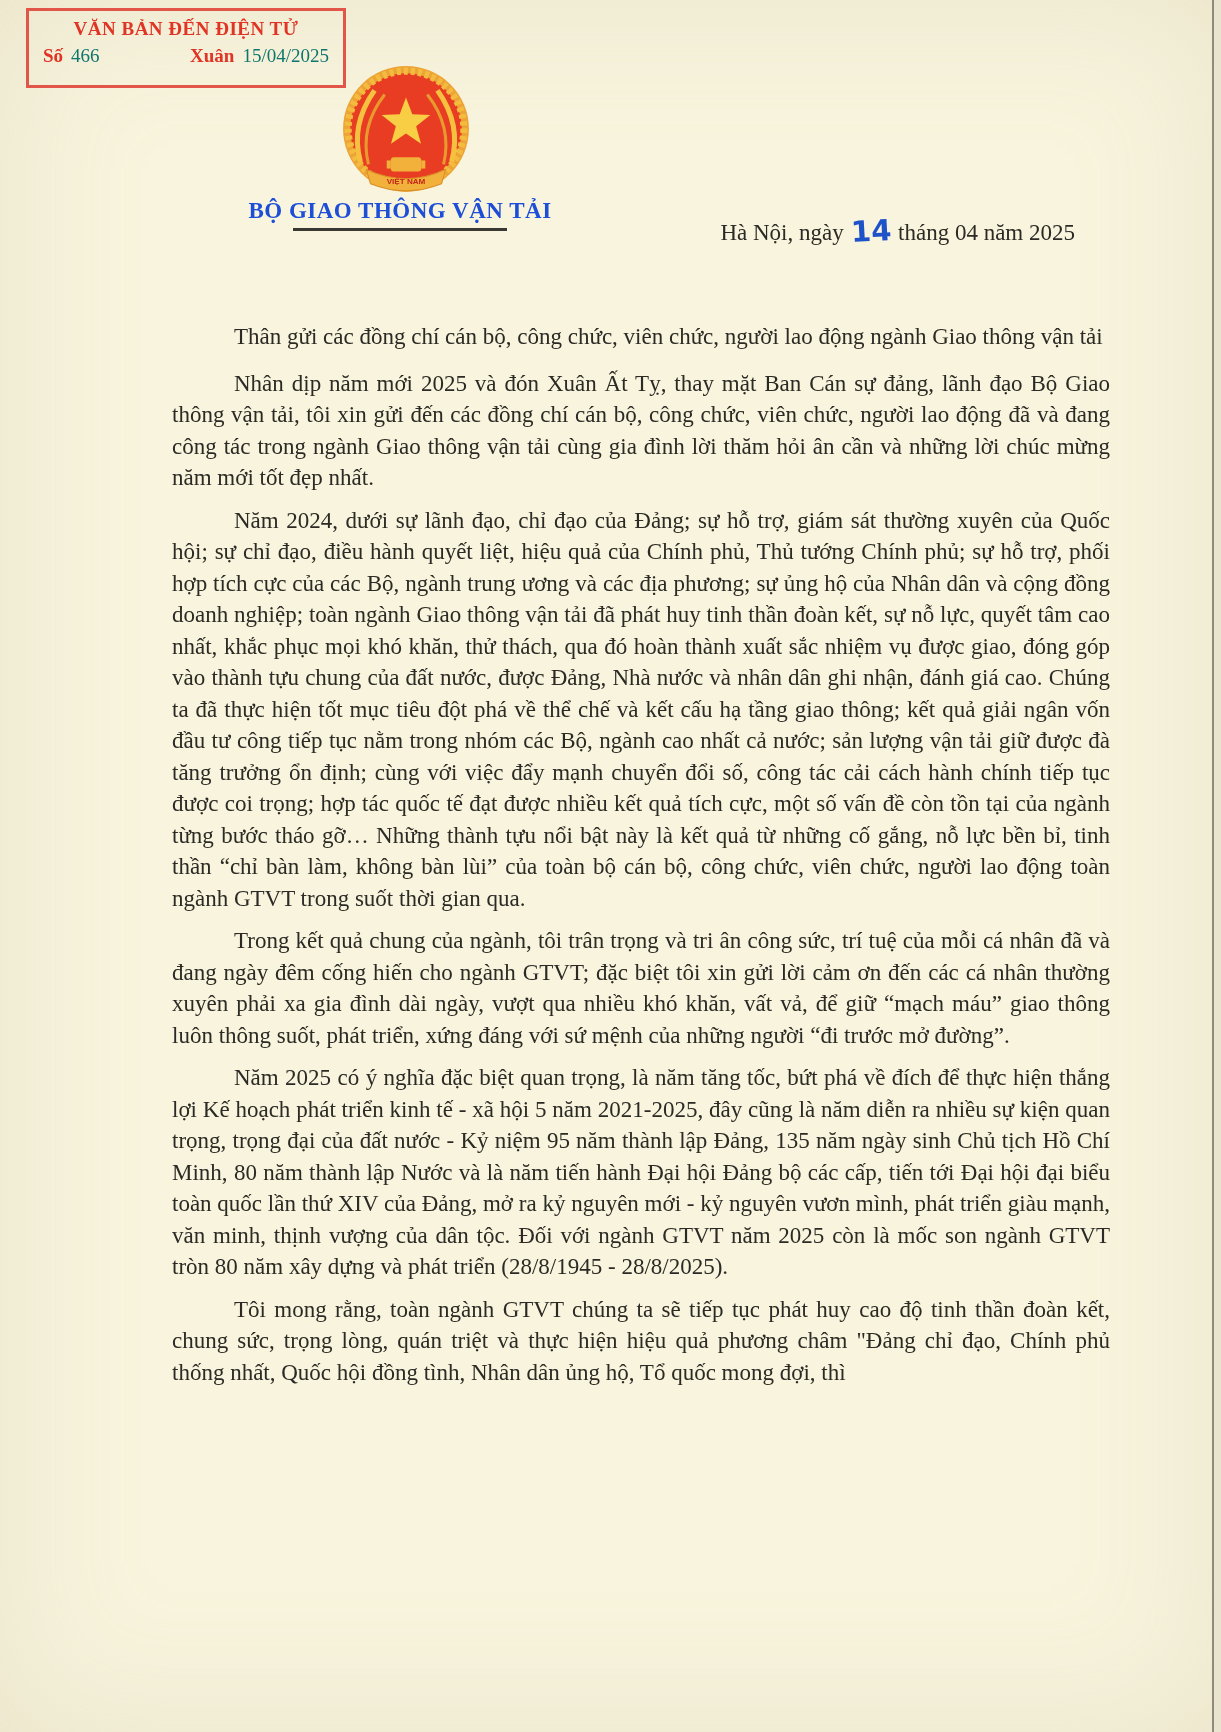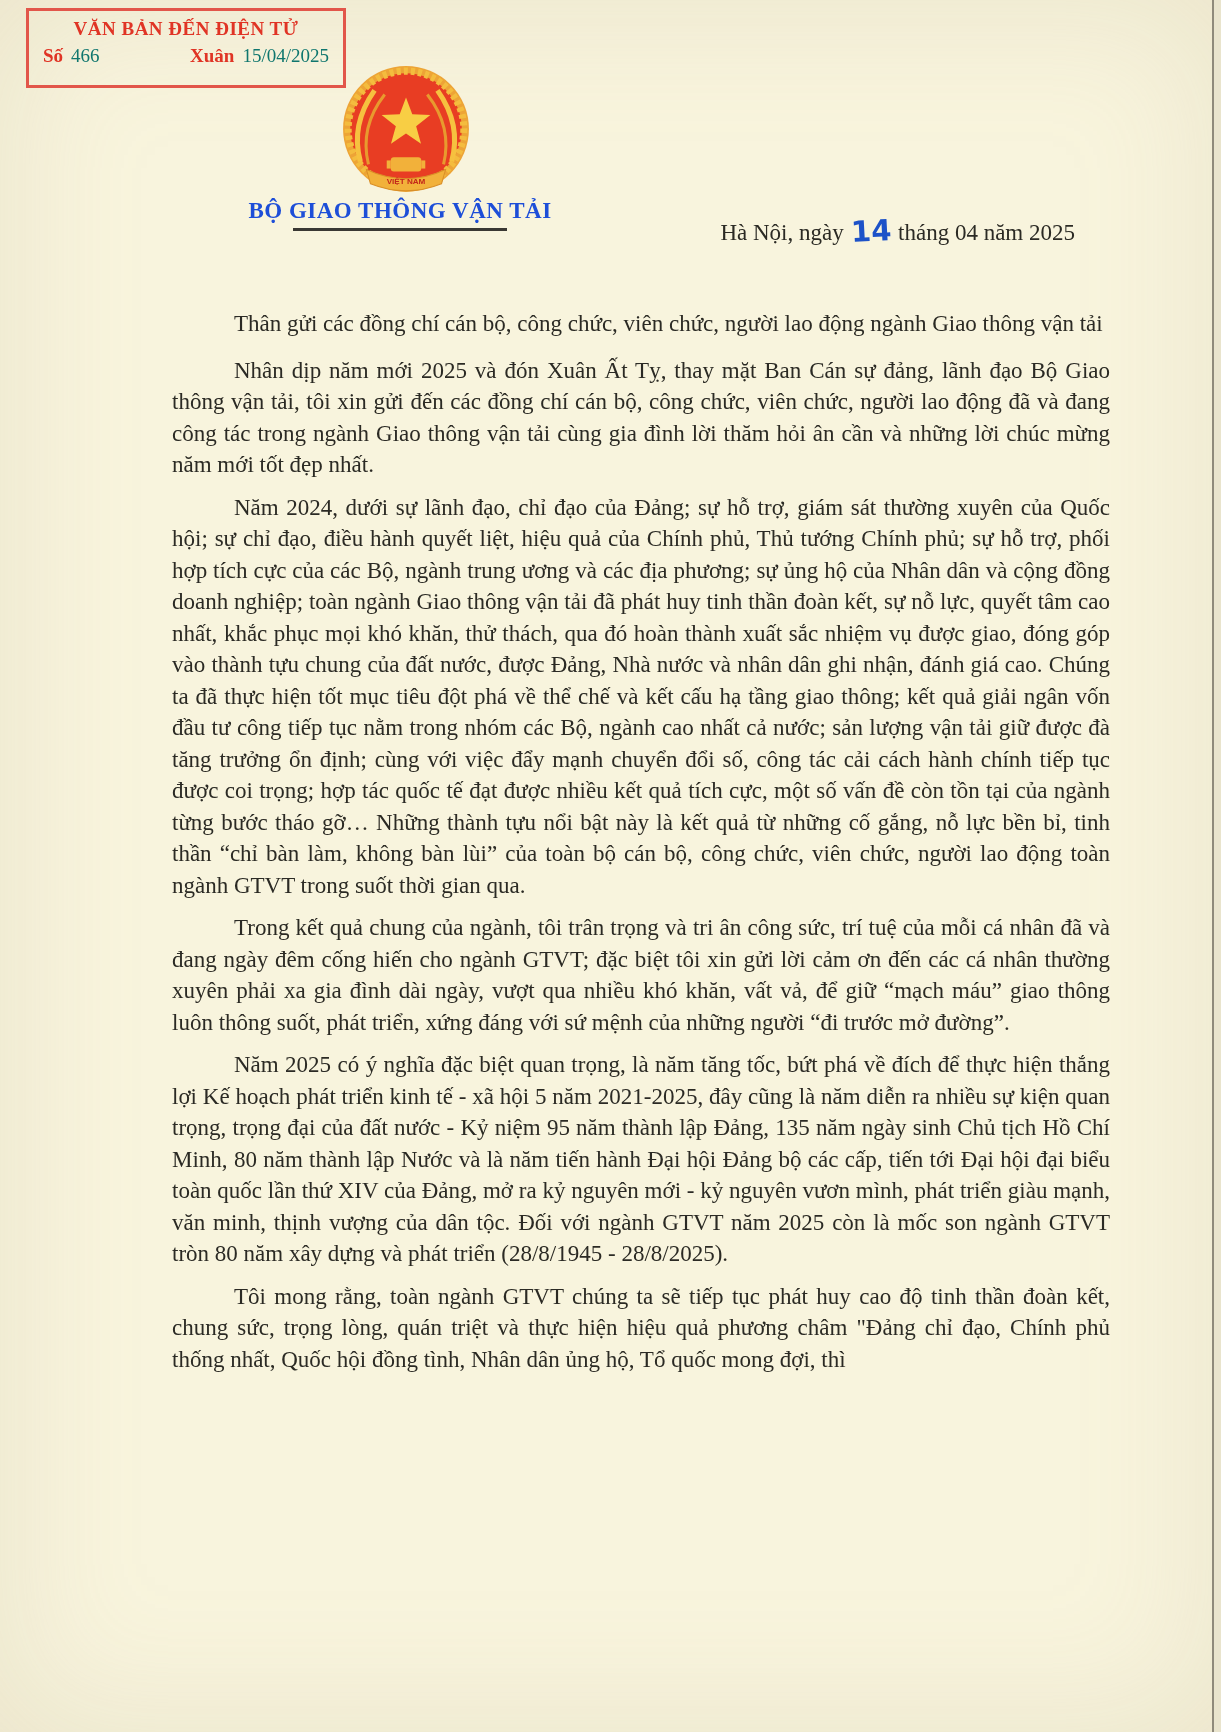--- a/index.html
+++ b/index.html
@@ -60,21 +60,21 @@
   .handwritten {
     display: inline-block;
     font-family: "DejaVu Sans", sans-serif;
     font-weight: bold; font-style: normal;
     color: #1d52c8; font-size: 29px; line-height: 20px;
     margin: 0 7px; transform: rotate(-3deg) translateY(1px);
   }
 
   
   .body {
-    position: absolute; left: 172px; top: 308px; width: 938px;
+    position: absolute; left: 172px; top: 321px; width: 938px;
     font-size: 23px; line-height: 31.5px; text-align: justify;
   }
   .body p { margin: 0 0 11px 0; text-indent: 62px; }
   .body p.salutation { margin-bottom: 15px; }
 </style>
 </head>
 <body>
 
 <div class="page">
 

